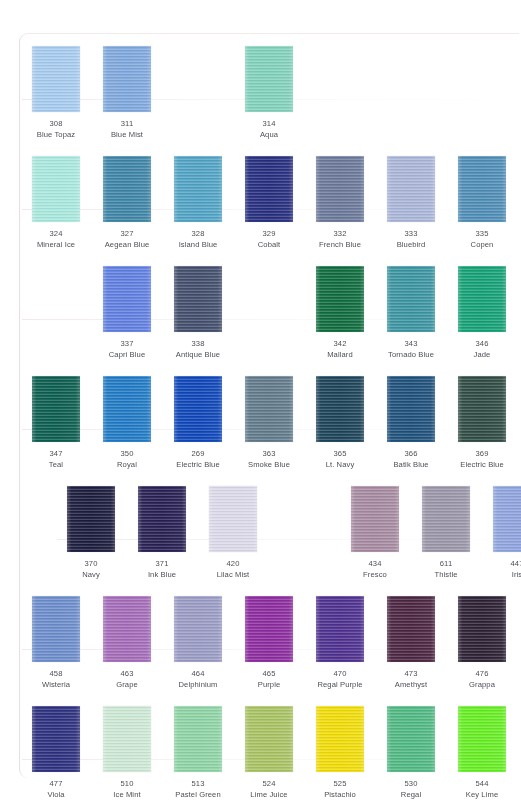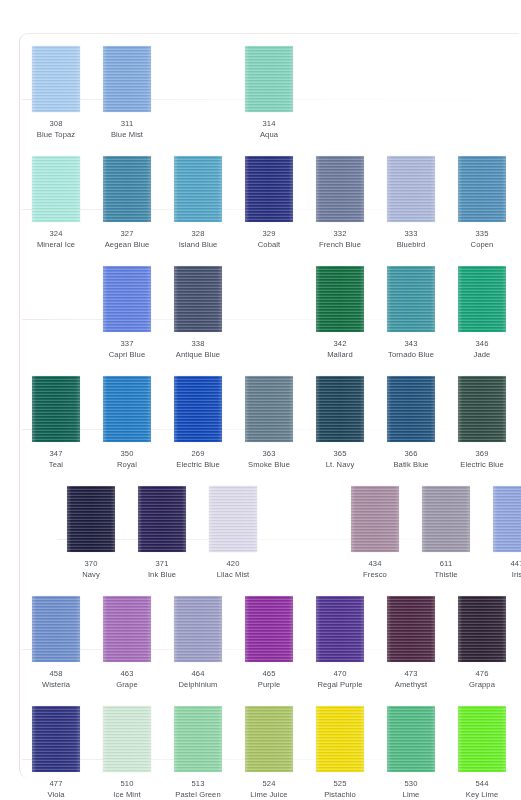--- a/index.html
+++ b/index.html
@@ -429,21 +429,21 @@
           <div class="swatch-chip" style="background-color: rgb(240, 220, 7);"></div>
           <div class="swatch-label">
             <span class="swatch-code">525</span>
             <span class="swatch-name">Pistachio</span>
           </div>
         </div>
         <div class="swatch-cell" style="left: 374px;">
           <div class="swatch-chip" style="background-color: rgb(79, 184, 130);"></div>
           <div class="swatch-label">
             <span class="swatch-code">530</span>
-            <span class="swatch-name">Lime</span>
+            <span class="swatch-name">Regal</span>
           </div>
         </div>
         <div class="swatch-cell" style="left: 445px;">
           <div class="swatch-chip" style="background-color: rgb(102, 238, 34);"></div>
           <div class="swatch-label">
             <span class="swatch-code">544</span>
             <span class="swatch-name">Key Lime</span>
           </div>
         </div>
       </div>

